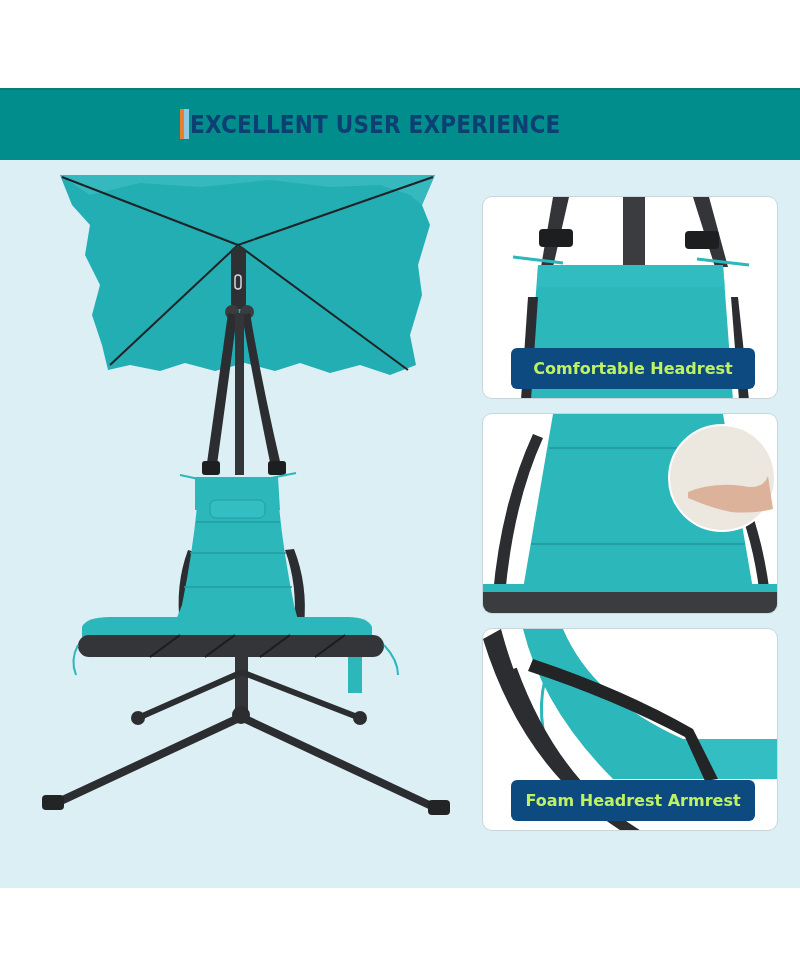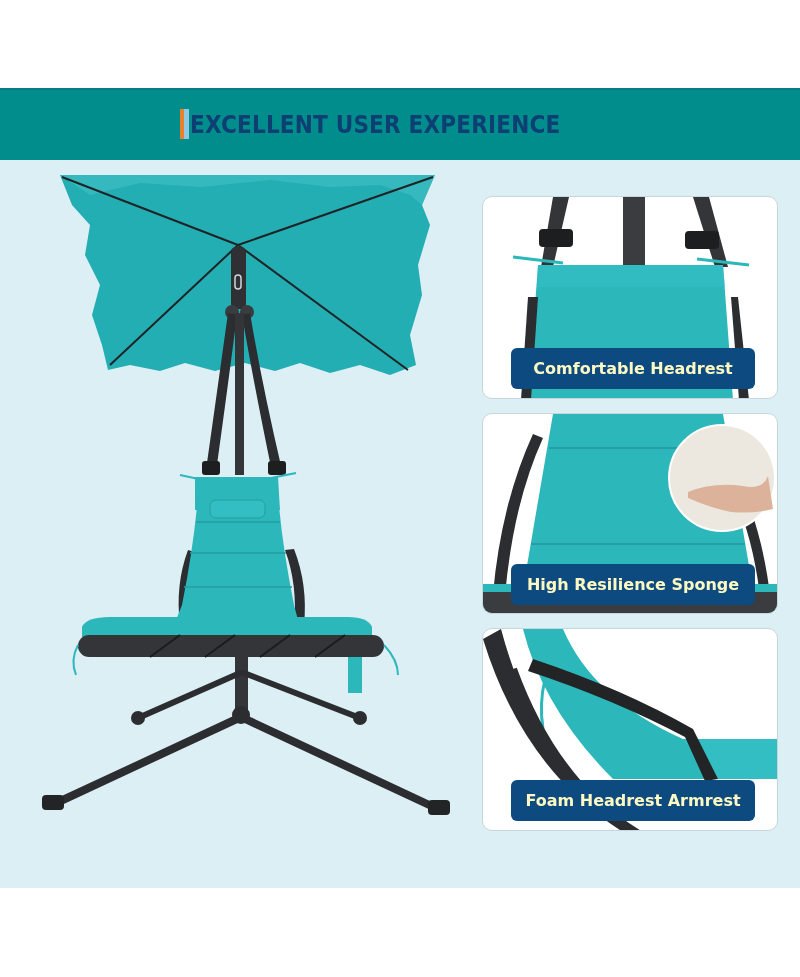--- a/index.html
+++ b/index.html
@@ -31,21 +31,21 @@
   .main-visual { position: absolute; left: 30px; top: 165px; width: 440px; height: 665px; }
 
   .card {
     position: absolute; left: 482px; width: 296px;
     background: #ffffff; border: 1px solid #c7d6dc; border-radius: 10px; overflow: hidden;
   }
   .card svg { position: absolute; left: 0; top: 0; }
   .card-label {
     position: absolute; left: 28px; width: 244px; height: 41px;
     background: #0d4a7f; border-radius: 6px;
-    color: #fef9c3; font-family: "DejaVu Sans", sans-serif; font-weight: bold;
+    color: #bef264; font-family: "DejaVu Sans", sans-serif; font-weight: bold;
     font-size: 16px; line-height: 41px; text-align: center; white-space: nowrap;
   }
 </style>
 </head>
 <body>
 
 <div class="banner">
   <div class="accent-bar"></div>
   <div class="accent-bar2"></div>
   <div class="banner-title">EXCELLENT USER EXPERIENCE</div>
@@ -136,21 +136,20 @@
     <path d="M10,180 Q18,90 50,20 L60,24 Q30,90 22,182 Z" fill="#2b2d30"></path>
     <path d="M262,80 Q282,130 288,190 L278,192 Q272,130 252,84 Z" fill="#2b2d30"></path>
     <path d="M70,0 L240,0 L270,175 L40,175 Z" fill="#2cb7bb"></path>
     <line x1="66" y1="34" x2="244" y2="34" stroke="#239ea2" stroke-width="2"></line>
     <line x1="48" y1="130" x2="262" y2="130" stroke="#239ea2" stroke-width="2"></line>
     <path d="M0,170 L296,170 L296,201 L0,201 Z" fill="#2cb7bb"></path>
     <path d="M0,178 L296,178 L296,201 L0,201 Z" fill="#3a3c3f"></path>
     <circle cx="239" cy="64" r="53" fill="#ece8e0" stroke="#ffffff" stroke-width="2"></circle>
     <path d="M205,78 Q230,68 260,72 Q280,76 285,62 L290,95 Q270,100 248,98 Q228,94 205,84 Z" fill="#dcb39a"></path>
   </svg>
-  <div class="card-label" style="top:150px;">High Resilience Sponge</div>
 </div>
 
 <div class="card" style="top:628px; height:203px;">
   <svg width="296" height="203" viewBox="0 0 296 203">
     <path d="M0,10 Q40,140 140,203 L160,203 Q55,140 18,0 Z" fill="#2b2d30"></path>
     <path d="M40,0 Q60,80 130,150 L296,150 L296,110 L200,110 Q110,70 80,0 Z" fill="#2cb7bb"></path>
     <path d="M200,110 L296,110 L296,150 L230,150 Z" fill="#32bec2"></path>
     <path d="M50,30 Q140,60 210,100 L235,150 L222,152 L202,108 Q130,70 45,42 Z" fill="#222426"></path>
     <path d="M62,50 Q56,75 60,100" stroke="#2cb7bb" stroke-width="3" fill="none"></path>
     <path d="M30,40 Q70,150 150,203" stroke="#2b2d30" stroke-width="8" fill="none"></path>

